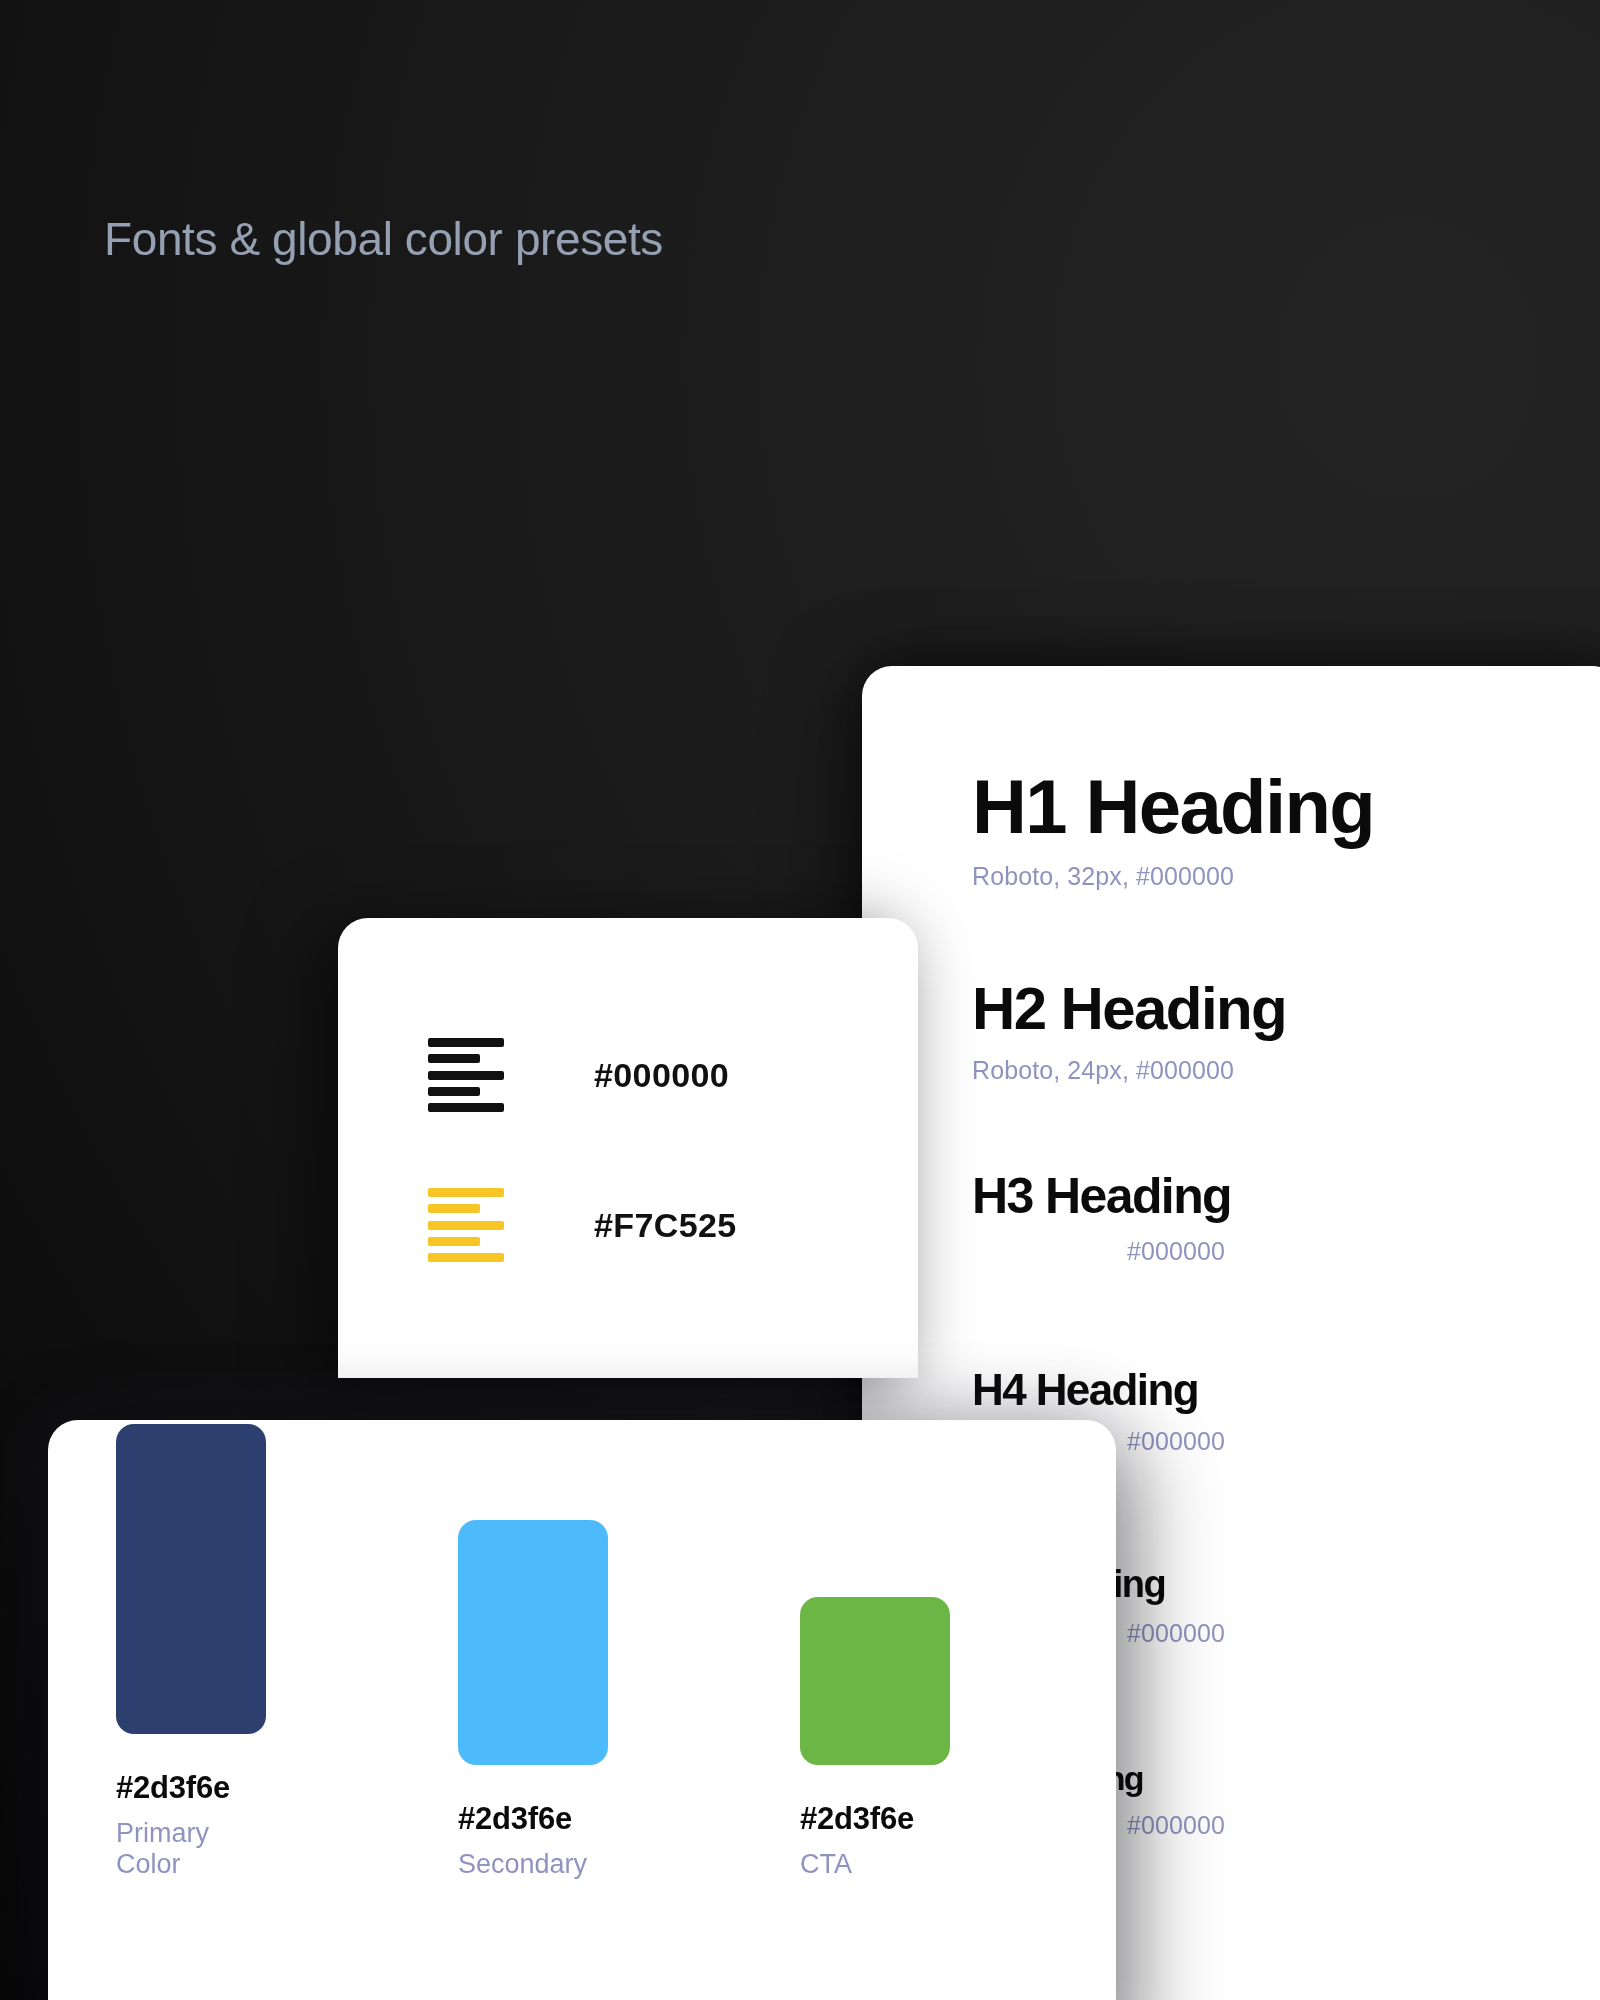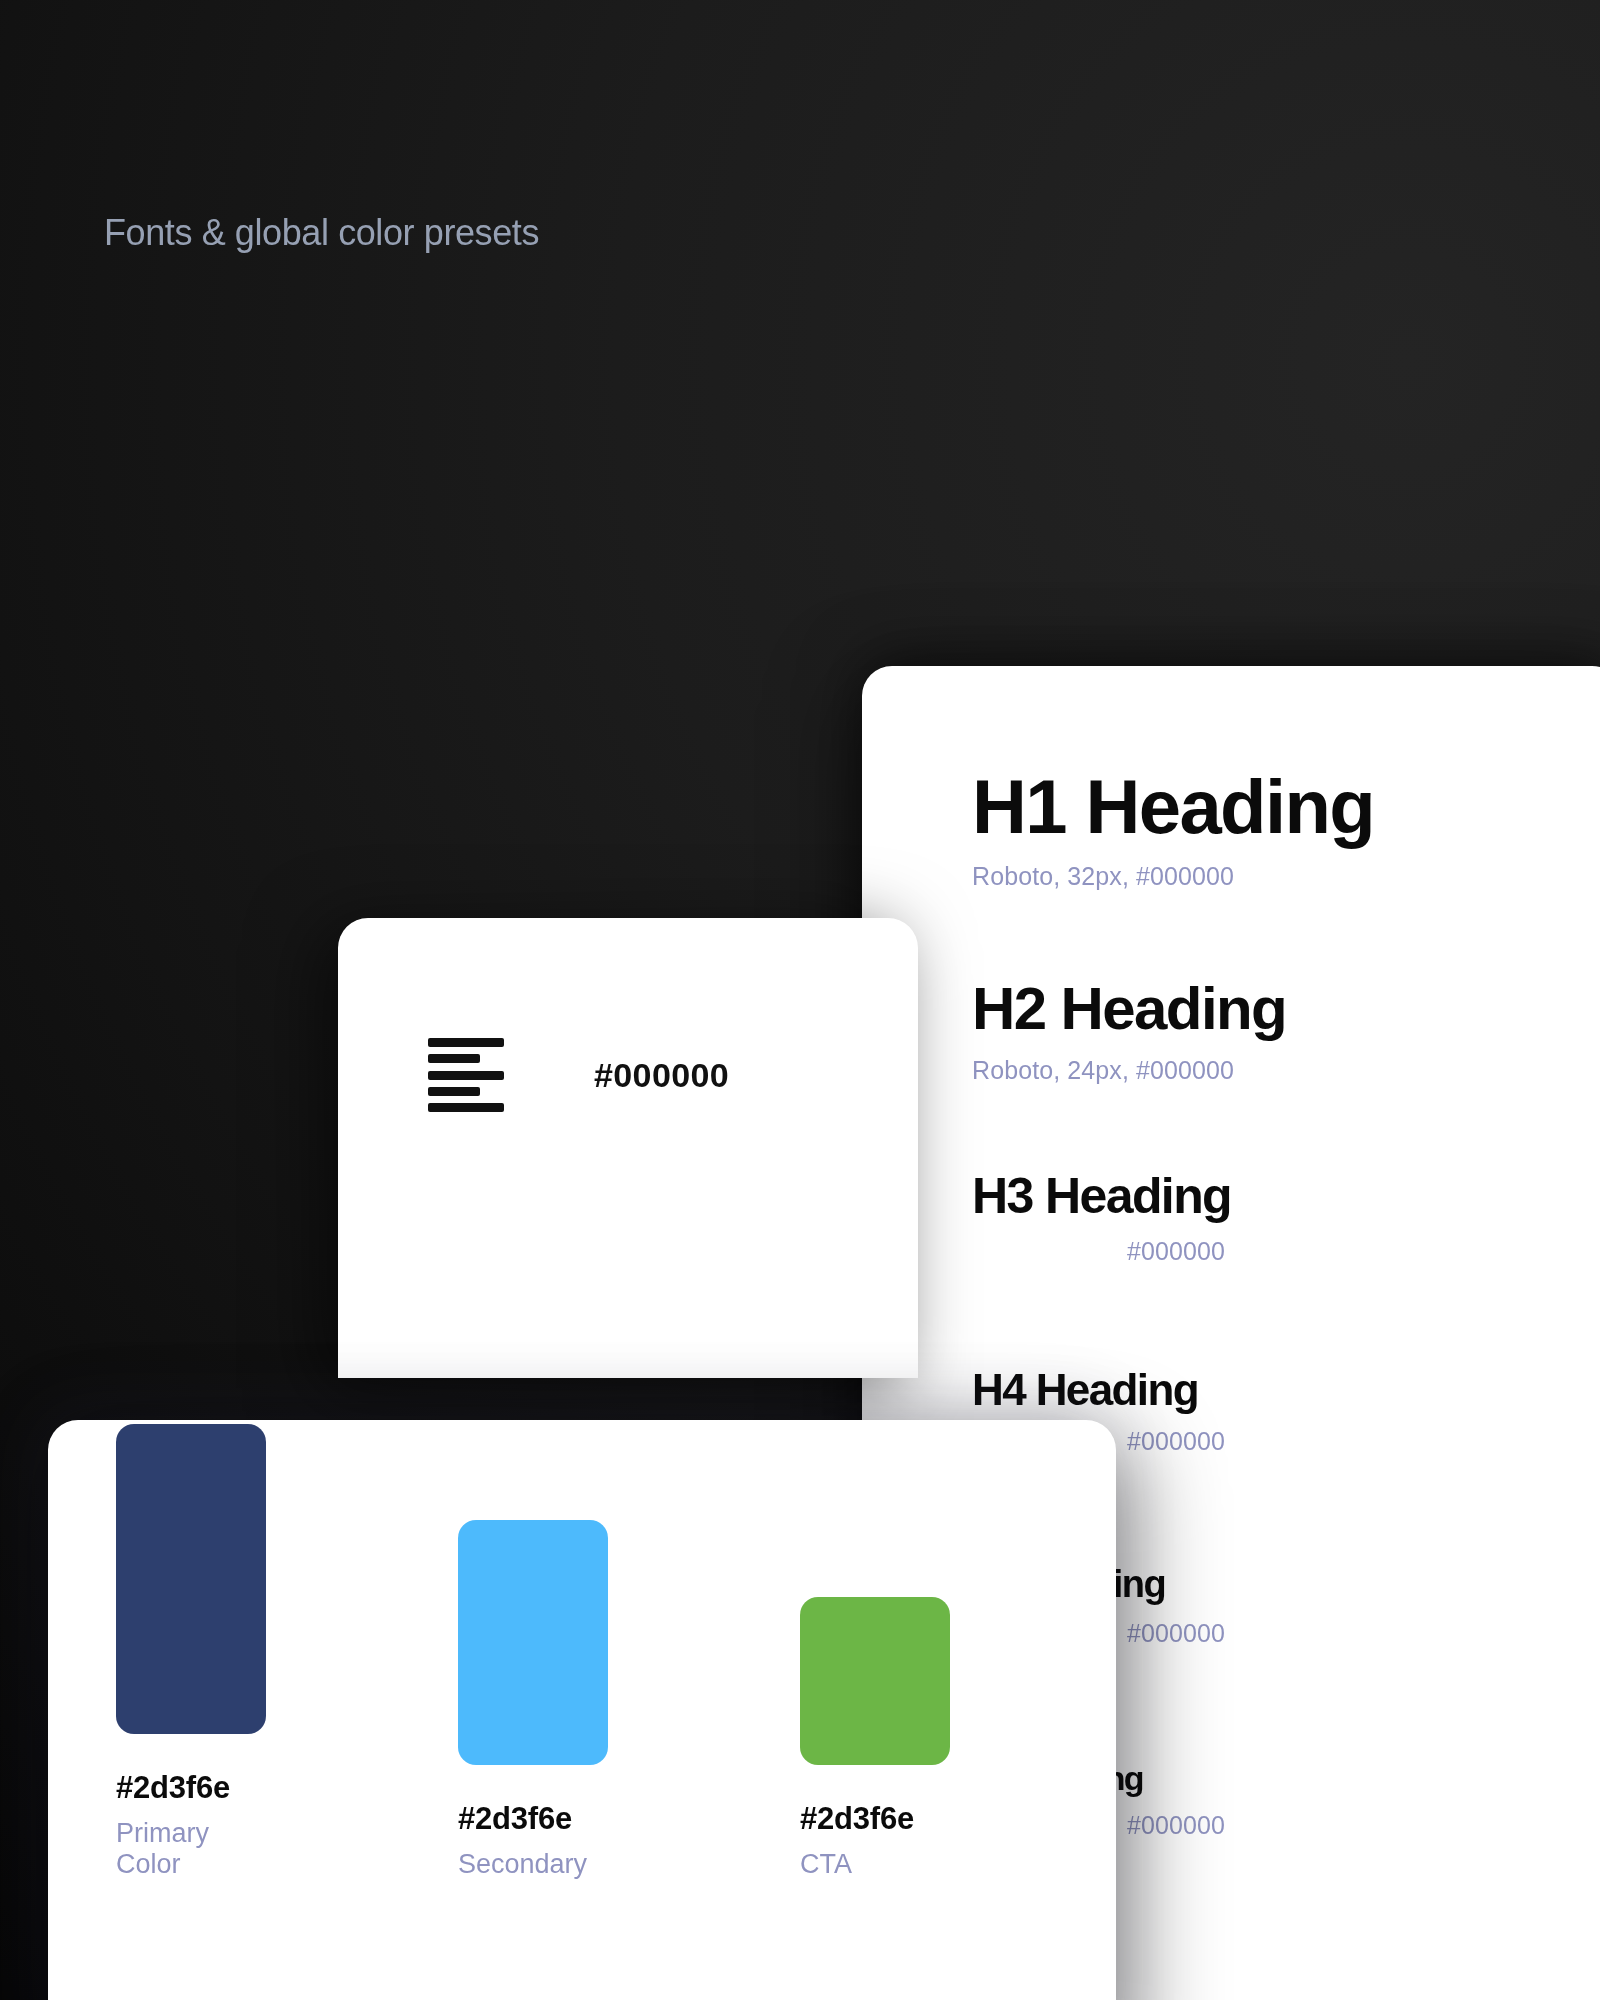--- a/index.html
+++ b/index.html
@@ -24,21 +24,21 @@
   #hero-title {
     font-size:104px;
     line-height:1.08;
     font-weight:700;
     letter-spacing:-2.4px;
     color:#ffffff;
     white-space:pre-line;
   }
   #hero-sub {
     margin-top:82px;
-    font-size:36px;
+    font-size:46px;
     font-weight:400;
     letter-spacing:-0.4px;
     color:#96a0b3;
   }
 
   
   .card {
     position:absolute;
     background:#ffffff;
     border-radius:26px;
@@ -204,20 +204,30 @@
     <div class="align-row">
       <span class="align-icon" style="color:#111111">
         <i></i>
           <i></i>
           <i></i>
           <i></i>
           <i></i>
       </span>
       <span class="align-hex">#000000</span>
     </div>
+    <div class="align-row">
+      <span class="align-icon" style="color:#F7C525">
+        <i></i>
+          <i></i>
+          <i></i>
+          <i></i>
+          <i></i>
+      </span>
+      <span class="align-hex">#F7C525</span>
+    </div>
   </div>
 
   <div class="card" id="card-colors">
     <div id="colors-title">Colors</div>
     <div id="swatch-row">
 
       <div class="swatch-cell">
         <div class="swatch-chip" style="background:#2d3f6e;width:150px;height:310px;"></div>
         <div class="swatch-hex">#2d3f6e</div>
         <div class="swatch-label">Primary Color</div>

